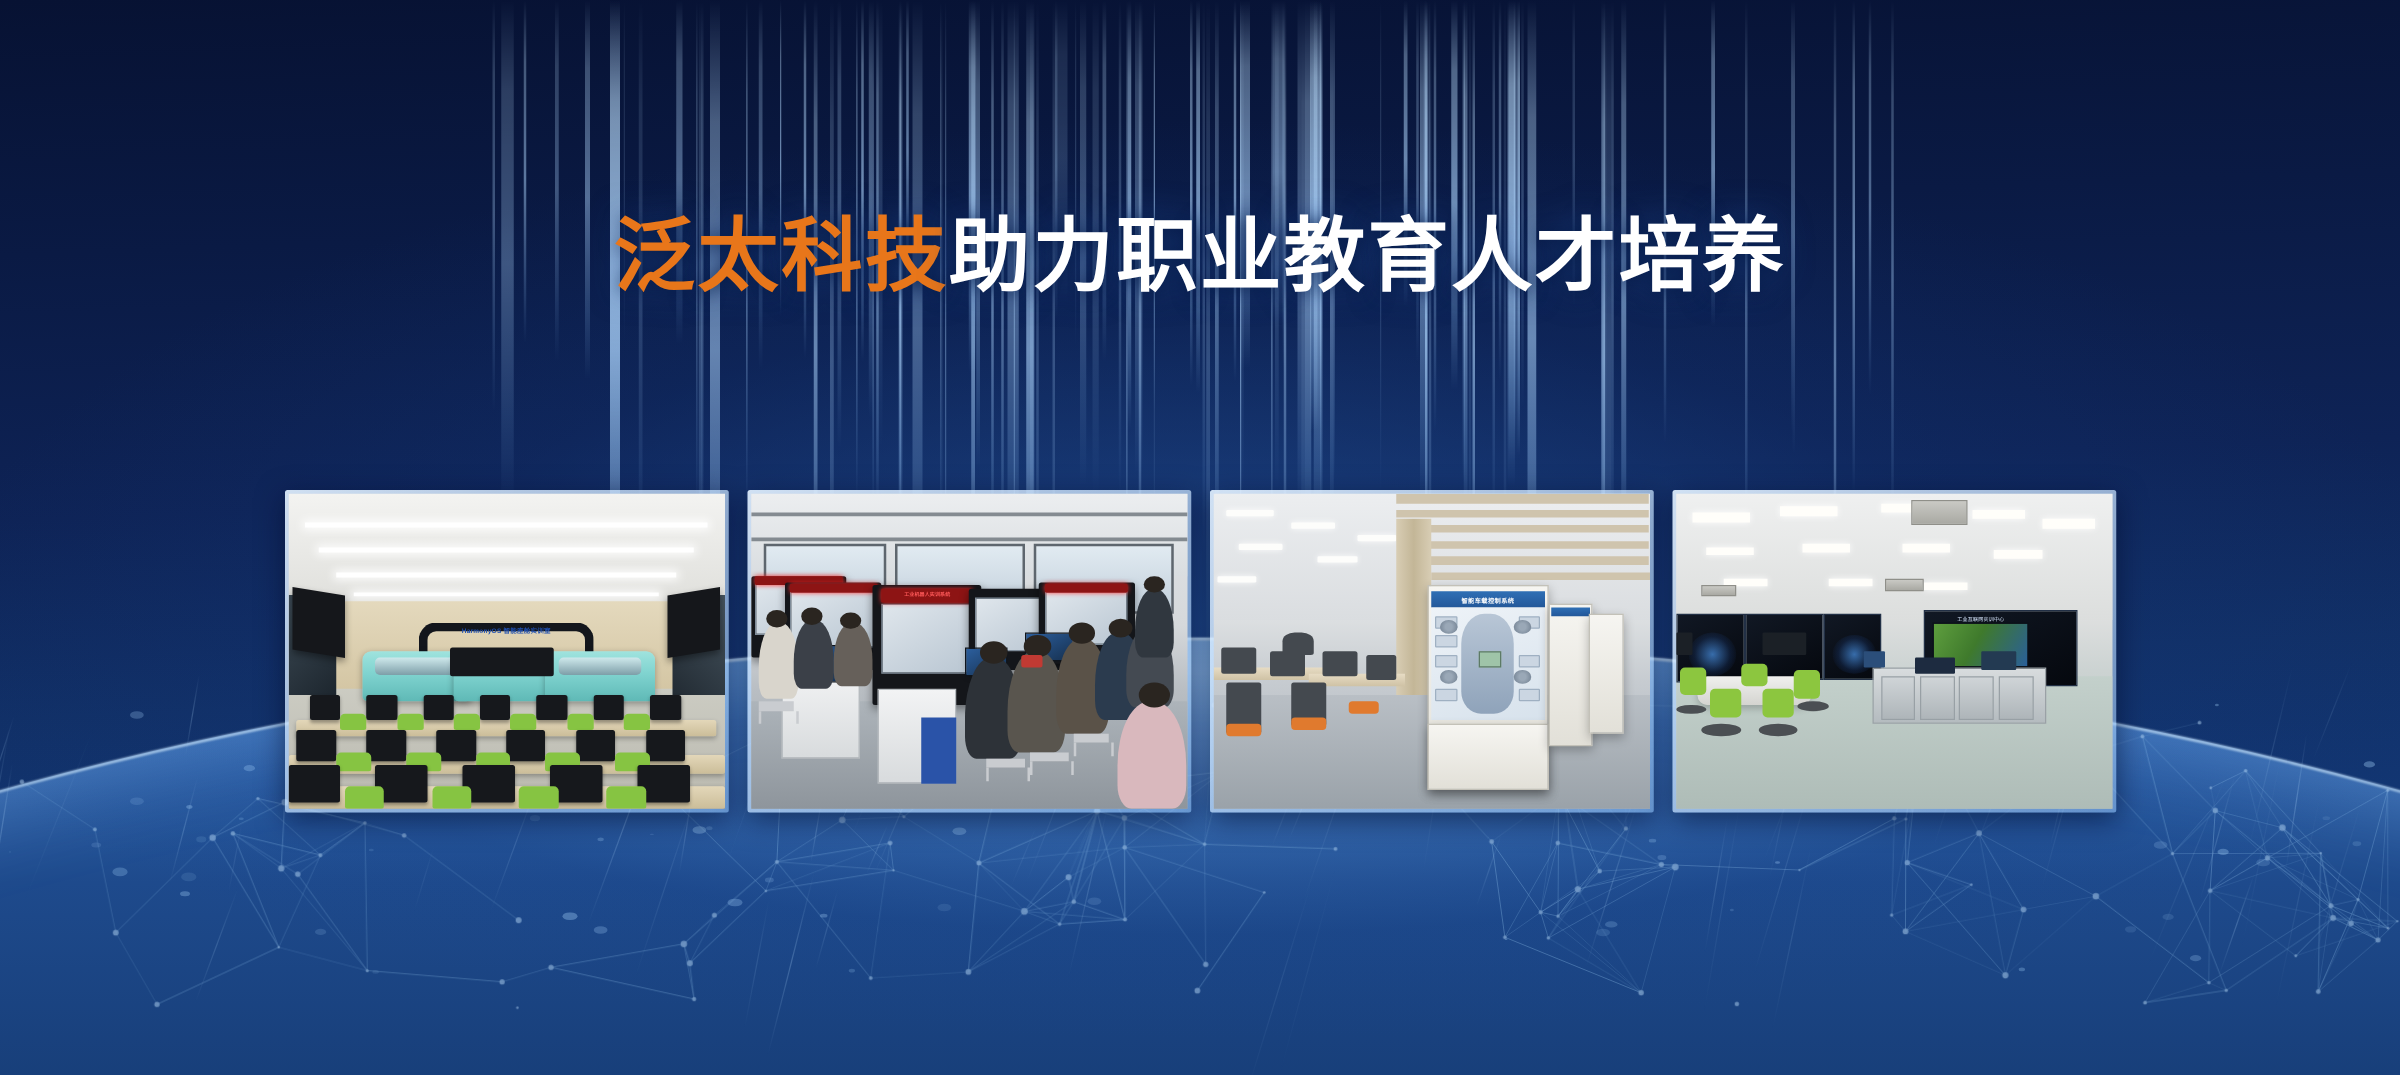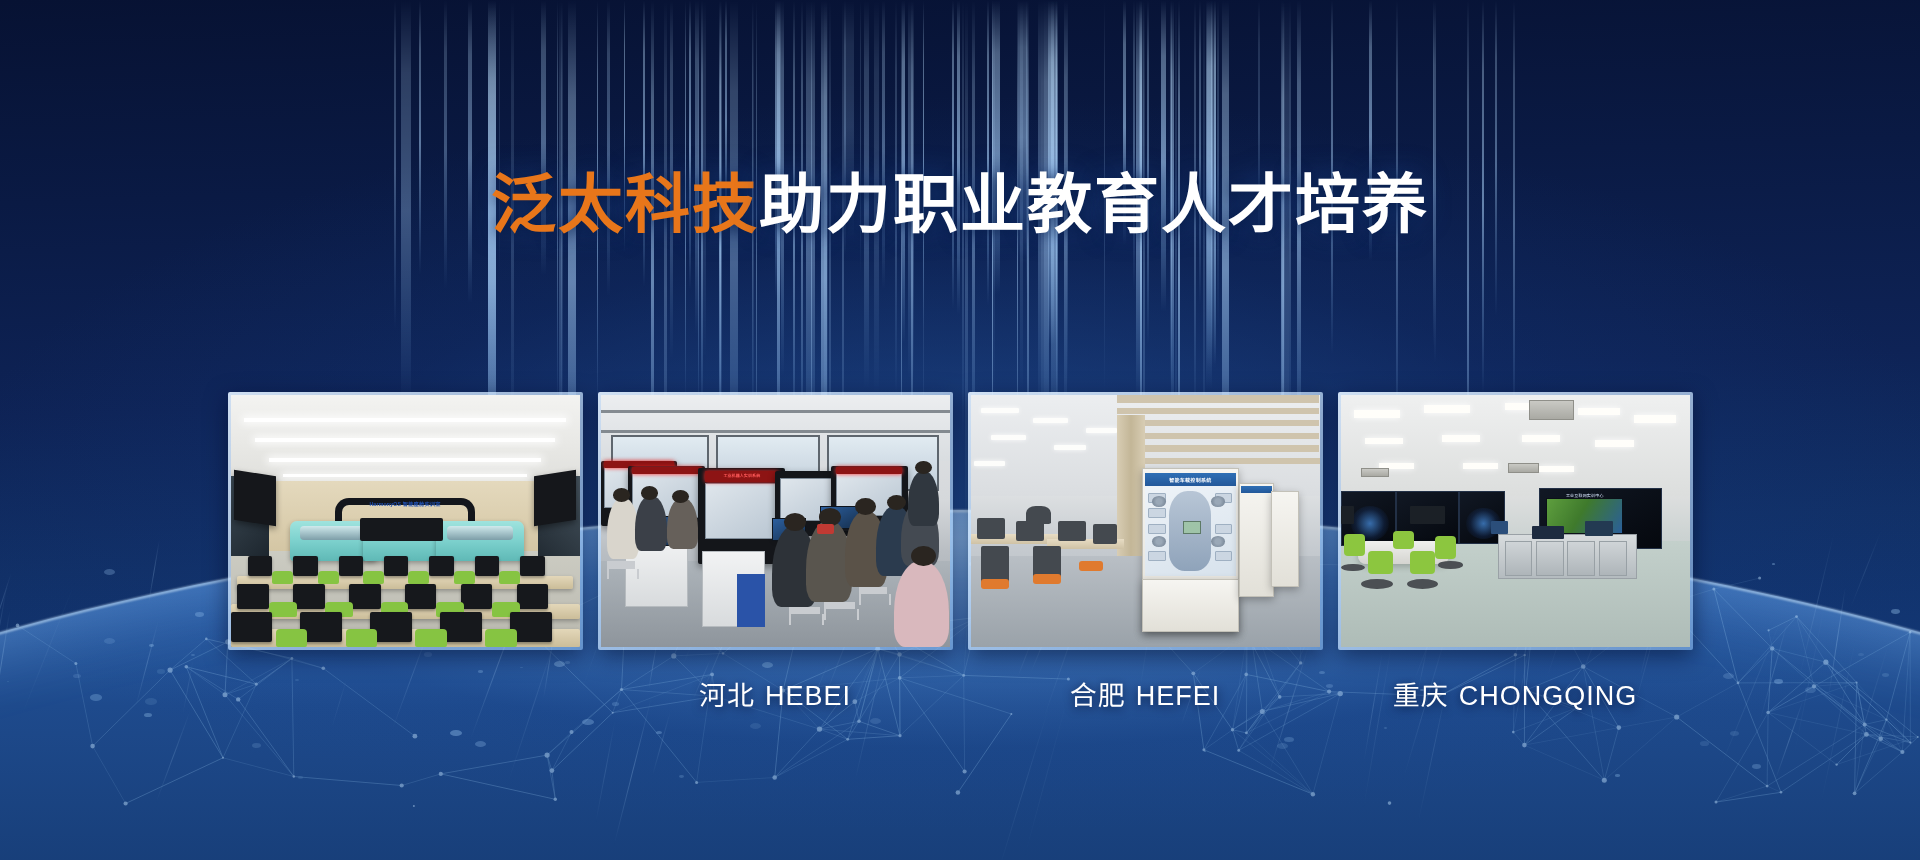--- a/index.html
+++ b/index.html
@@ -936,23 +936,20 @@
           <div class="head" style="left:89%;top:60%;width:7%;height:8%;"></div>
           <div class="person" style="left:88%;top:30%;width:9%;height:22%;background:#30373f;"></div>
           <div class="head" style="left:90%;top:26%;width:5%;height:5.5%;"></div>
 
           <div class="stool" style="left:54%;top:84%;width:9%;height:3%;"></div>
           <div class="stool" style="left:64%;top:82%;width:9%;height:3%;"></div>
           <div class="stool" style="left:74%;top:76%;width:8%;height:3%;"></div>
           <div class="stool" style="left:2%;top:66%;width:8%;height:3%;"></div>
         </div>
       </div>
-      <div class="caption">
-        <span class="cap-cn">河北</span><span>HEBEI</span>
-      </div>
     </div>
 
     <div class="card">
       <div class="frame">
         <div class="photo p3">
           <div class="ceil"></div>
           <div class="slat" style="left:42%;top:0%;width:58%;height:3%;"></div>
           <div class="slat" style="left:42%;top:5%;width:58%;height:2.5%;"></div>
           <div class="slat" style="left:44%;top:10%;width:56%;height:2.5%;"></div>
           <div class="slat" style="left:46%;top:15%;width:54%;height:2.5%;"></div>
@@ -996,23 +993,20 @@
           <div class="wheel" style="left:69%;top:40%;width:4%;height:4.5%;"></div>
           <div class="wheel" style="left:52%;top:56%;width:4%;height:4.5%;"></div>
           <div class="wheel" style="left:69%;top:56%;width:4%;height:4.5%;"></div>
           <div style="position:absolute;left:61%;top:50%;width:5%;height:5%;background:#9fc4a8;border:1px solid #5d7a66;"></div>
           <div class="cabinet" style="left:49%;top:73%;width:28%;height:21%;"></div>
 
           <div class="cabinet" style="left:77%;top:35%;width:10%;height:45%;"></div>
           <div class="cab-head" style="left:77.5%;top:36%;width:9%;height:3%;"></div>
           <div class="cabinet" style="left:86%;top:38%;width:8%;height:38%;"></div>
         </div>
-      </div>
-      <div class="caption">
-        <span class="cap-cn">合肥</span><span>HEFEI</span>
       </div>
     </div>
 
     <div class="card">
       <div class="frame">
         <div class="photo p4">
           <div class="ceil"></div>
           <div class="lamp" style="left:4%;top:6%;width:13%;height:3%;"></div>
           <div class="lamp" style="left:24%;top:4%;width:13%;height:3%;"></div>
           <div class="lamp" style="left:47%;top:3%;width:12%;height:3%;"></div>
@@ -1056,19 +1050,16 @@
           <div class="gchair" style="left:8%;top:62%;width:7%;height:9%;"></div>
           <div class="gchair" style="left:20%;top:62%;width:7%;height:9%;"></div>
           <div class="gchair" style="left:27%;top:56%;width:6%;height:9%;"></div>
           <div class="gchair" style="left:15%;top:54%;width:6%;height:7%;"></div>
           <div class="gbase" style="left:6%;top:73%;width:9%;height:4%;"></div>
           <div class="gbase" style="left:19%;top:73%;width:9%;height:4%;"></div>
           <div class="gbase" style="left:0%;top:67%;width:7%;height:3%;"></div>
           <div class="gbase" style="left:28%;top:66%;width:7%;height:3%;"></div>
         </div>
       </div>
-      <div class="caption">
-        <span class="cap-cn">重庆</span><span>CHONGQING</span>
-      </div>
     </div>
 
   </div>
 </div>
 
 </body></html>

